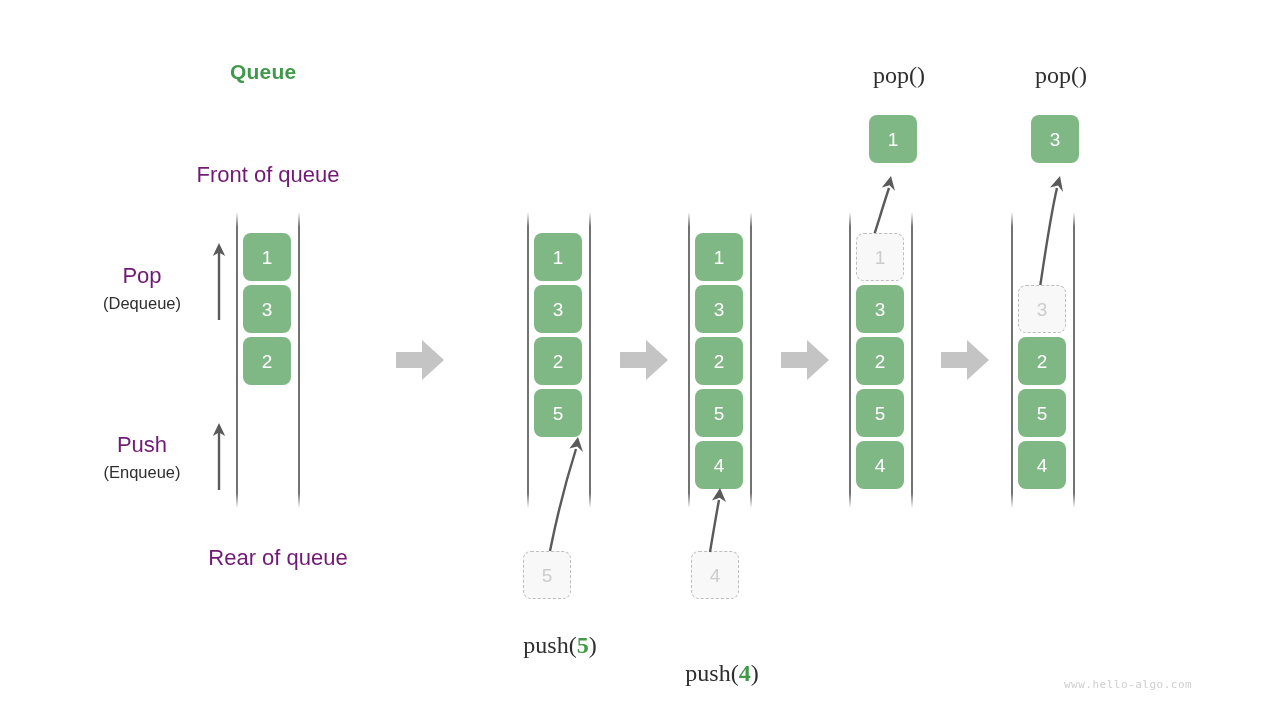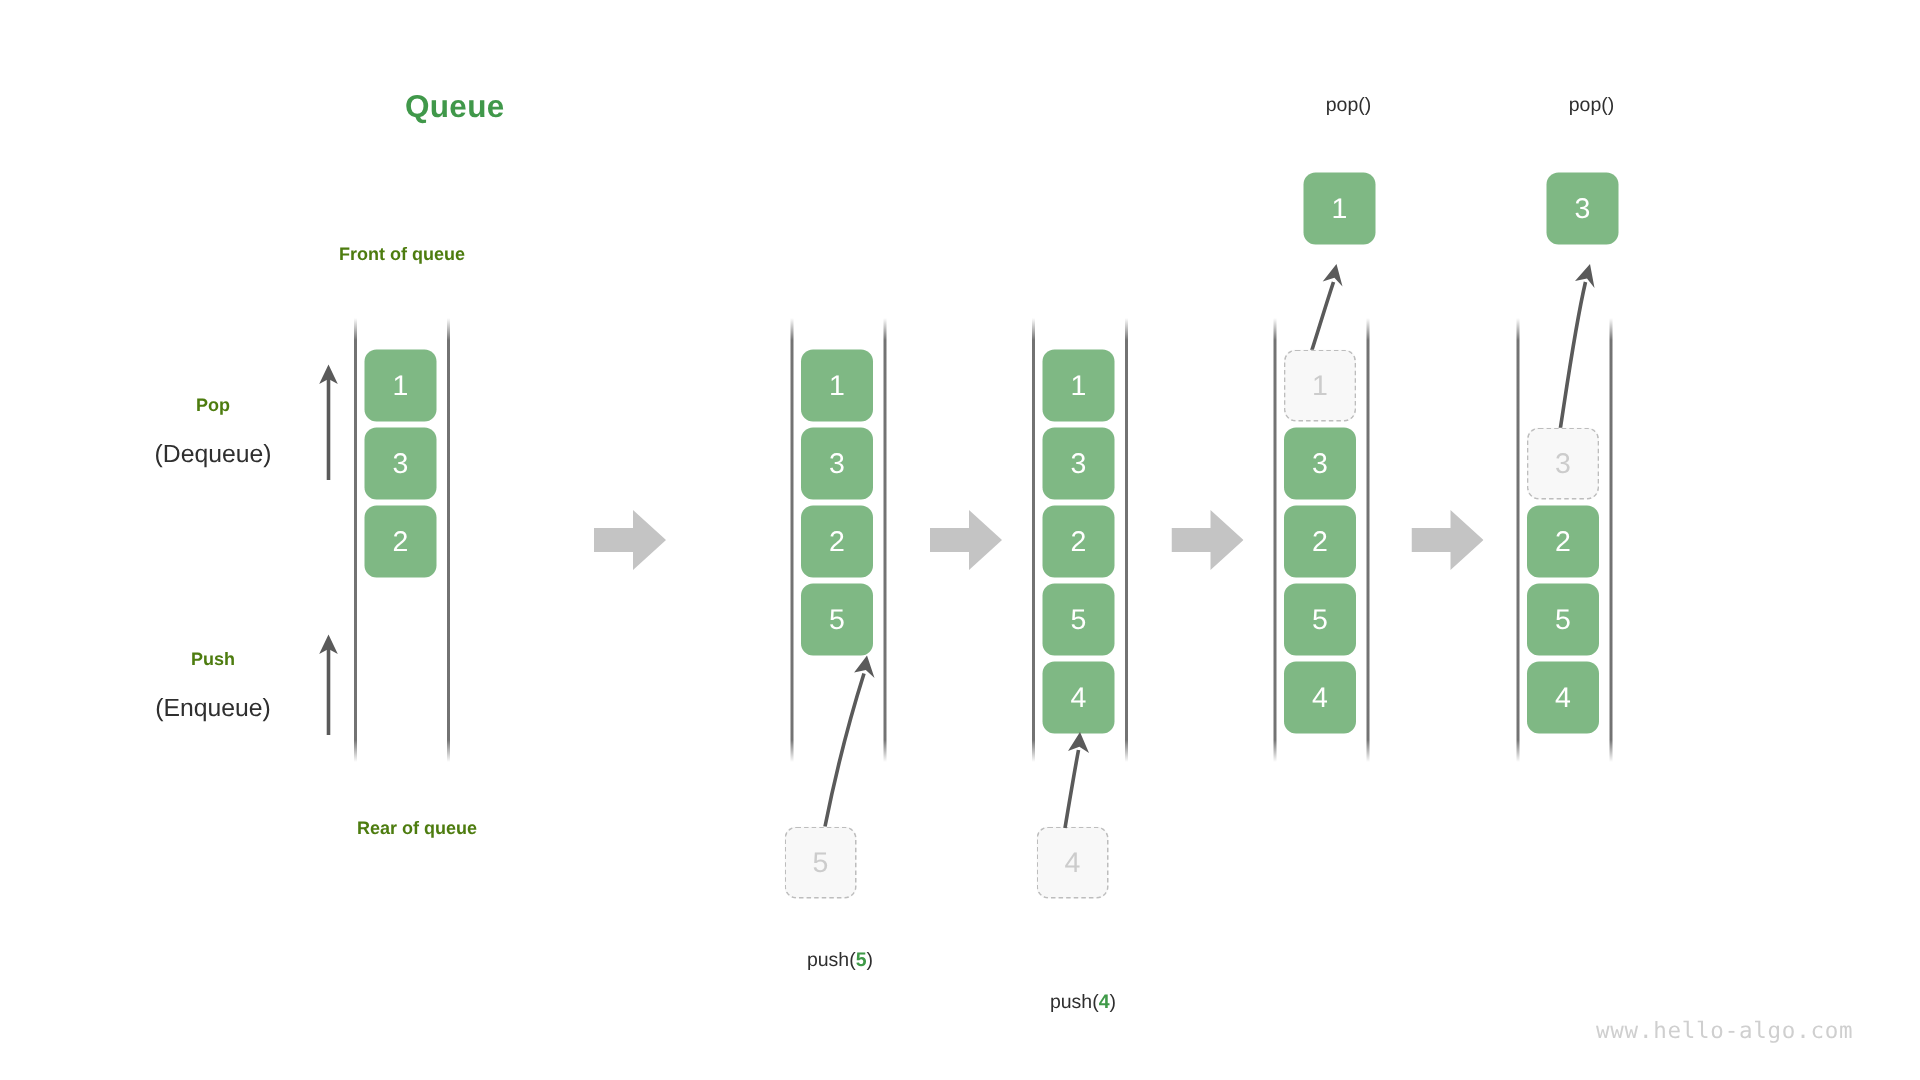--- a/index.html
+++ b/index.html
@@ -14,45 +14,45 @@
   
   .title-queue {
     position: absolute;
     font-size: 21px; font-weight: bold;
     color: #40984a;
     letter-spacing: .2px;
     white-space: nowrap;
   }
   .lbl-bold {
     position: absolute;
-    font-size: 12px; font-weight: bold;
-    color: #4d7c0f;
+    font-size: 22px; font-weight: normal;
+    color: #701a75;
     white-space: nowrap;
     text-align: center;
   }
   .lbl-reg {
     position: absolute;
     font-size: 16.5px; font-weight: normal;
     color: #2f2f2f;
     white-space: nowrap;
     text-align: center;
   }
   .op-label {
     position: absolute;
-    font-family: Liberation Sans, sans-serif;
-    font-size: 13px;
+    font-family: Liberation Serif, serif;
+    font-size: 24px;
     color: #2f2f2f;
     white-space: nowrap;
     text-align: center;
   }
   .op-label .arg { color: #3f9a48; font-weight: bold; }
   .watermark {
     position: absolute;
     font-family: "DejaVu Sans Mono", monospace;
-    font-size: 15px;
+    font-size: 11px;
     color: #cfcfcf;
     letter-spacing: .5px;
     white-space: nowrap;
   }
 
   
   .rail {
     position: absolute;
     width: 1.6px;
     background: linear-gradient(to bottom,
@@ -89,21 +89,21 @@
   .thin-arrow { position: absolute; }
 
   
   .motion { position: absolute; overflow: visible; }
 </style>
 </head>
 <body>
 
 <div id="stage">
 
-  <div class="title-queue" style="left:230px; top:60px;margin-left:40px;">Queue</div>
+  <div class="title-queue" style="left:230px; top:60px;">Queue</div>
 
   <div class="lbl-bold" style="left:188px; top:162px; width:160px;">Front of queue</div>
 
   <div class="lbl-bold" style="left:202px; top:545px; width:152px;">Rear of queue</div>
 
   <div class="lbl-bold" style="left:82px; top:263px; width:120px;">Pop</div>
   <div class="lbl-reg" style="left:82px; top:294px; width:120px;text-align:center;">(Dequeue)</div>
 
   <div class="lbl-bold" style="left:82px; top:432px; width:120px;">Push</div>
   <div class="lbl-reg" style="left:82px; top:463px; width:120px;text-align:center;">(Enqueue)</div>

